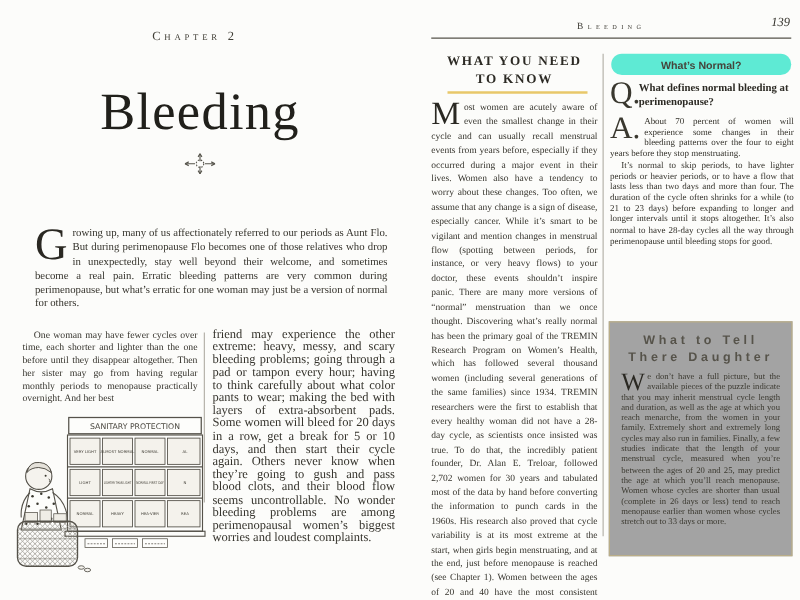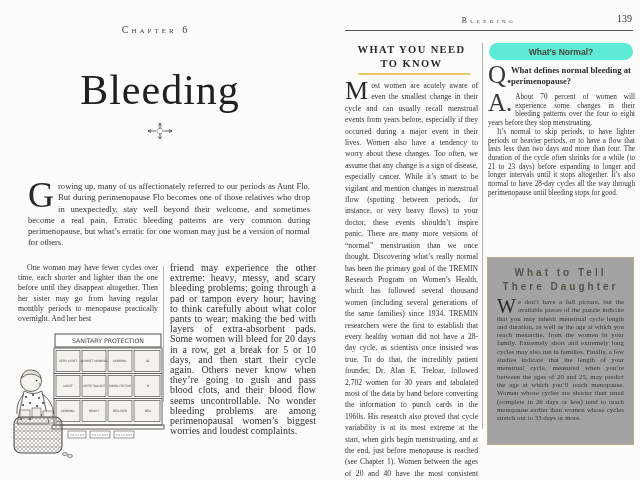--- a/index.html
+++ b/index.html
@@ -19,21 +19,21 @@
     line-height:10.2px;text-align:justify;text-indent:9px;}
   .col-right{position:absolute;left:170px;top:263px;width:146px;font-size:10px;
     line-height:10.2px;text-align:justify;}
   .col-rule{position:absolute;left:163px;top:266px;width:1px;height:136px;background:#b8b5ad;}
   .cartoon{position:absolute;left:8px;top:331px;}
 
   
   .running-head{position:absolute;left:345px;top:16px;width:288px;text-align:center;
     font-size:7.5px;letter-spacing:3.5px;color:#3c3a33;font-variant:small-caps;}
   .page-number{position:absolute;left:598px;top:13px;width:34px;text-align:right;
-    font-size:10px;color:#35332c;}
+    font-style:italic;font-size:10px;color:#35332c;}
   .head-rule{position:absolute;left:345px;top:30px;width:288px;height:1px;background:#55534a;}
 
   .ntk-heading{position:absolute;left:345px;top:43px;width:133px;text-align:center;
     font-weight:700;font-size:10.5px;line-height:13.5px;letter-spacing:1.4px;color:#2c2a24;}
   .ntk-rule{position:absolute;left:358px;top:73px;width:112px;height:2px;background:#e8c76a;}
   .ntk-body{position:absolute;left:345px;top:80px;width:133px;font-size:7.6px;
     line-height:11.4px;text-align:justify;}
   .ntk-body .dropcap{font-size:26px;line-height:21px;margin-right:3px;}
 
   .right-col-rule{position:absolute;left:482px;top:43px;width:1px;height:386px;background:#b8b5ad;}
@@ -58,21 +58,21 @@
   .d-text{font-size:6.9px;line-height:8.3px;text-align:justify;color:#3a382f;}
   .d-text .dropcap{font-size:20px;line-height:16px;margin-right:2px;}
 
   svg text{font-family:"DejaVu Sans",sans-serif;fill:#4a473f;}
 </style>
 </head>
 <body>
 
 <div class="spread">
 
-  <div class="chapter-label">Chapter 6</div>
+  <div class="chapter-label">Chapter 2</div>
 
   <div class="book-title">Bleeding</div>
 
   <div class="ornament">
     <svg width="26" height="18" viewBox="0 0 26 18">
       <g stroke="#55534a" stroke-width="0.9" fill="none">
         <path d="M1 9 H9"></path>
           <path d="M17 9 H25"></path>
         <path d="M13 1 V7"></path>
           <path d="M13 11 V17"></path>

